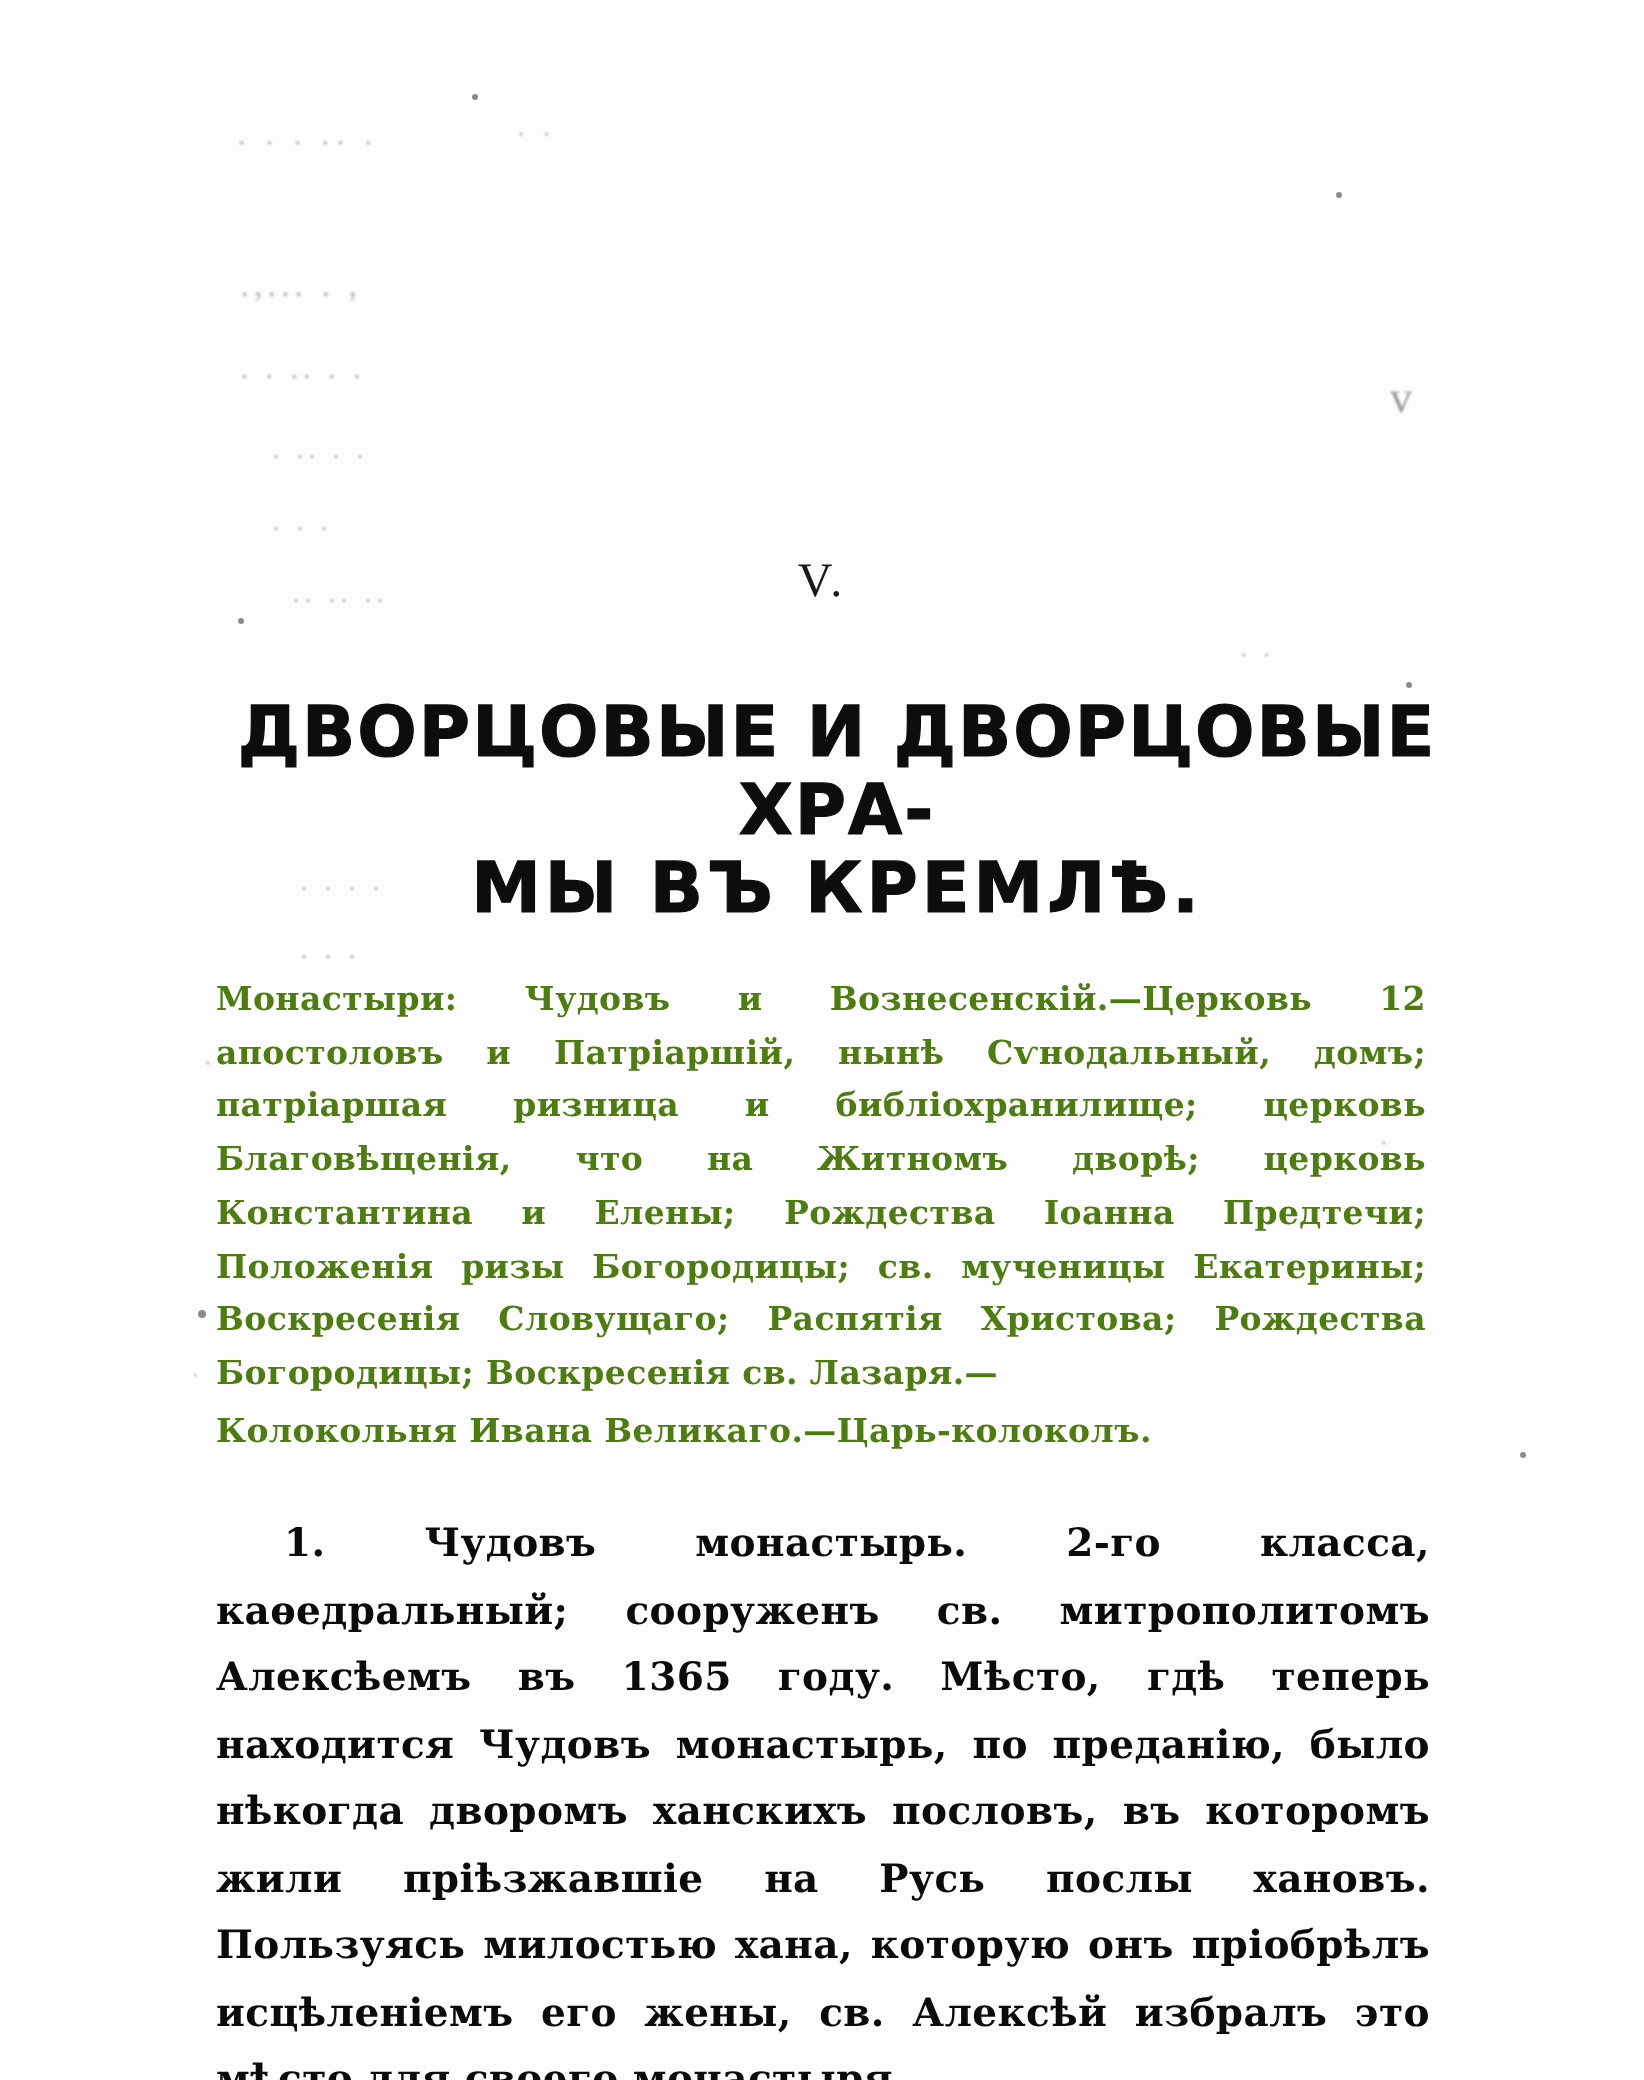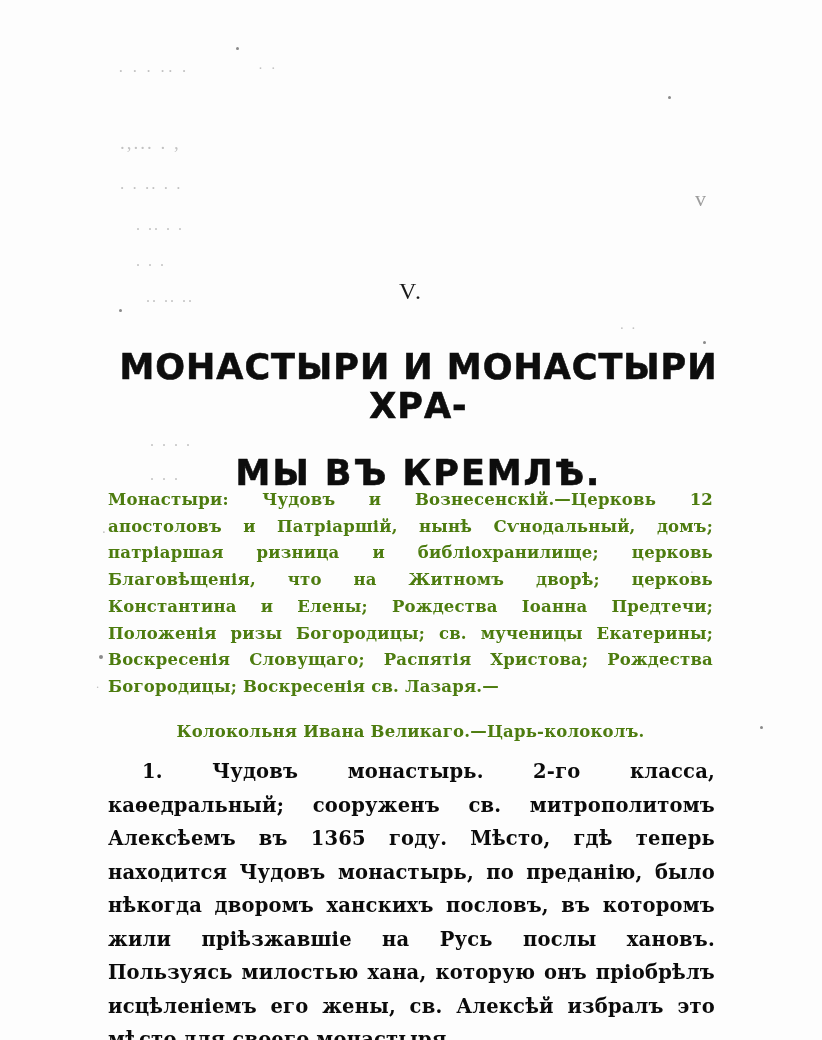--- a/index.html
+++ b/index.html
@@ -61,39 +61,39 @@
     top: 348px;
     text-align: center;
     font-family: "DejaVu Sans", sans-serif;
     font-weight: bold;
     font-size: 35px;
     line-height: 1.12;
     letter-spacing: 1px;
     color: #0d0d0d;
     -webkit-text-stroke: 0.6px #0d0d0d;
   }
-  .title .line2 { letter-spacing: 2px; margin-top: 28px; }
+  .title .line2 { letter-spacing: 2px; }
 
   .summary {
     position: absolute;
     left: 108px;
     width: 605px;
     top: 487px;
     font-family: "DejaVu Serif", serif;
     font-weight: bold;
     font-size: 16.5px;
     line-height: 1.62;
     text-align: justify;
     color: #4d7c0f;
     letter-spacing: 0.2px;
   }
   .summary .last {
     display: block;
-    text-align: center;
-    margin-top: 18px;
+    text-align: left;
+    margin-top: 2px;
   }
 
   .body-text {
     position: absolute;
     left: 108px;
     width: 607px;
     top: 755px;
     font-family: "DejaVu Serif", serif;
     font-weight: bold;
     font-size: 19.5px;
@@ -135,21 +135,21 @@
   <div class="speck" style="left:236px; top:47px;  width:3px; height:3px;"></div>
   <div class="speck" style="left:668px; top:96px;  width:3px; height:3px;"></div>
   <div class="speck" style="left:703px; top:341px; width:3px; height:3px;"></div>
   <div class="speck" style="left:99px;  top:655px; width:4px; height:4px;"></div>
   <div class="speck" style="left:760px; top:726px; width:3px; height:3px;"></div>
   <div class="speck" style="left:119px; top:309px; width:3px; height:3px;"></div>
 
   <div class="chapter-num">V.</div>
 
   <div class="title">
-    <div class="line1">МОНАСТЫРИ И МОНАСТЫРИ ХРА-</div>
+    <div class="line1">ДВОРЦОВЫЕ И ДВОРЦОВЫЕ ХРА-</div>
     <div class="line2">МЫ ВЪ КРЕМЛѢ.</div>
   </div>
 
   <div class="summary">
     <span>Монастыри: Чудовъ и Вознесенскій.—Церковь 12 апостоловъ и Патріаршій, нынѣ Сѵнодальный, домъ; патріаршая ризница и библіохранилище; церковь Благовѣщенія, что на Житномъ дворѣ; церковь Константина и Елены; Рождества Іоанна Предтечи; Положенія ризы Богородицы; св. мученицы Екатерины; Воскресенія Словущаго; Распятія Христова; Рождества Богородицы; Воскресенія св. Лазаря.—</span>
     <span class="last">Колокольня Ивана Великаго.—Царь-колоколъ.</span>
   </div>
 
   <div class="body-text">
     <span class="indent"></span><span>1. Чудовъ монастырь. 2-го класса, каѳедральный; сооруженъ св. митрополитомъ Алексѣемъ въ 1365 году. Мѣсто, гдѣ теперь находится Чудовъ монастырь, по преданію, было нѣкогда дворомъ ханскихъ пословъ, въ которомъ жили пріѣзжавшіе на Русь послы хановъ. Пользуясь милостью хана, которую онъ пріобрѣлъ исцѣленіемъ его жены, св. Алексѣй избралъ это мѣсто для своего монастыря</span>

